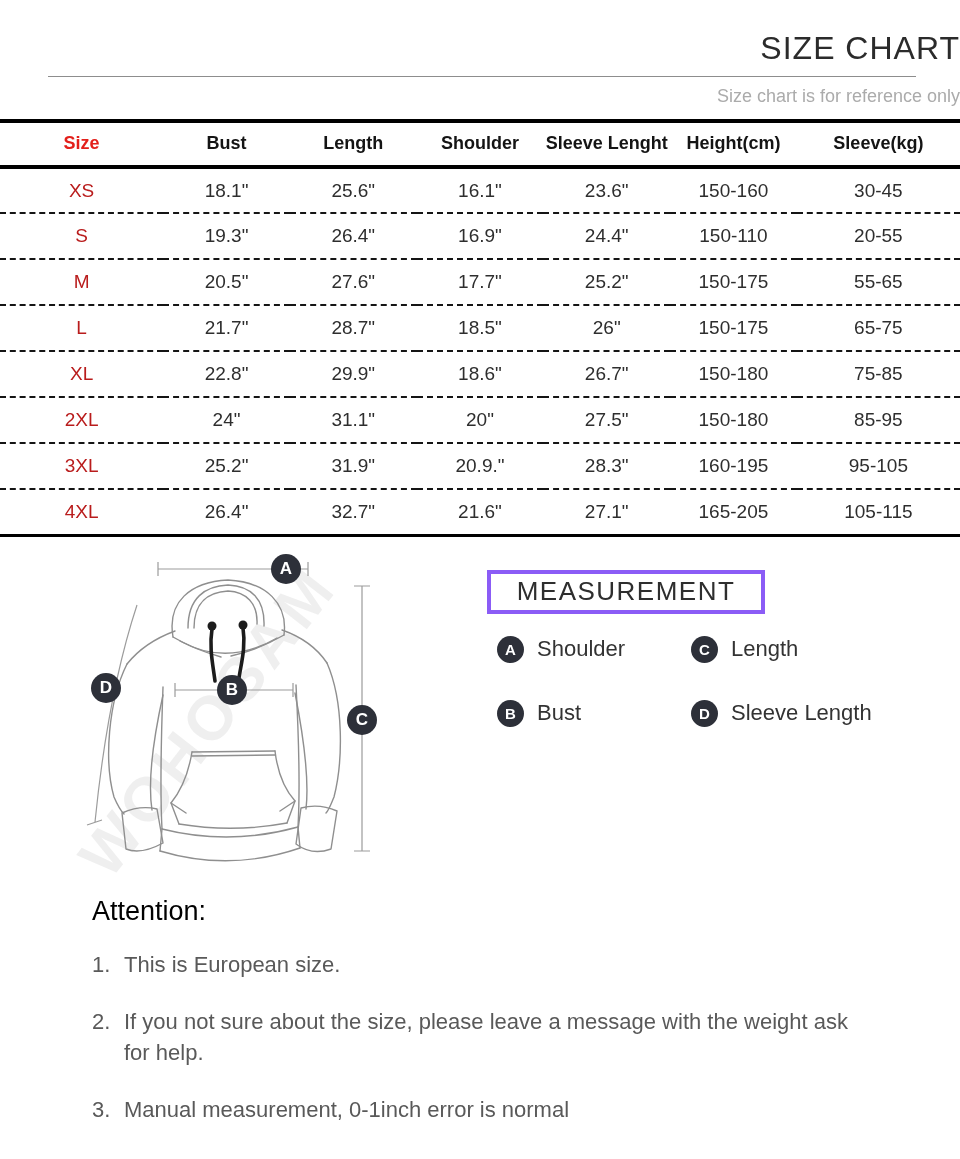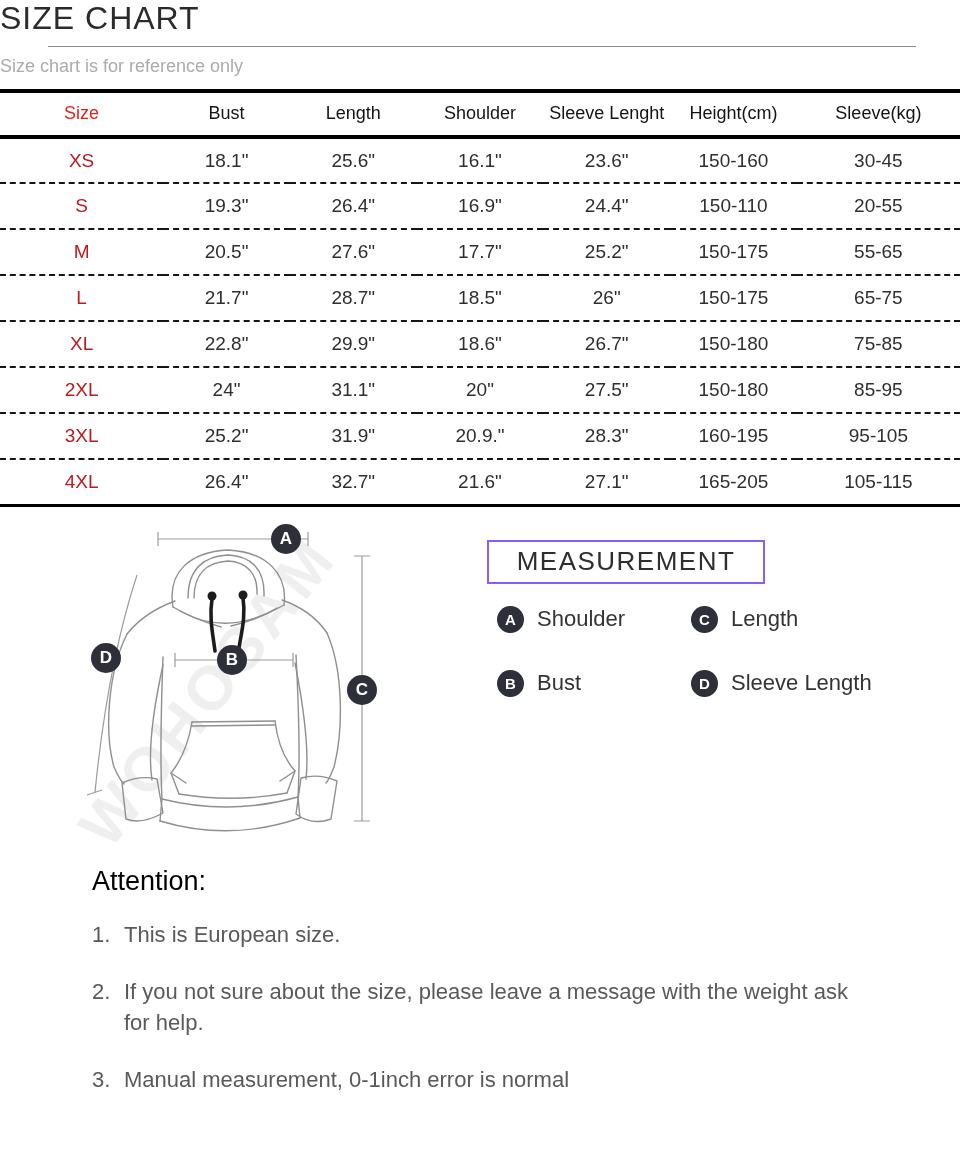--- a/index.html
+++ b/index.html
@@ -1,35 +1,35 @@
 <!DOCTYPE html>
 <html><head>
 <meta charset="utf-8">
 <style>
   * { margin: 0; padding: 0; box-sizing: border-box; }
   html, body { background: #fff; }
   body { font-family: "Liberation Sans", sans-serif; color: #2f2f2f; }
   .page { width: 960px; height: 1159px; background: #fff; overflow: hidden; position: relative; }
 
   
-  .hdr { text-align: left; }
+  .hdr { padding-top: 30px; text-align: right; }
   .hdr h1 {
     font-size: 32px; font-weight: 400; letter-spacing: 1px; color: #2b2b2b;
   }
   .title-rule { border: none; border-top: 1px solid #8d8d8d; margin: 9px 44px 0 48px; }
   .subtitle { margin-top: 9px; font-size: 18px; color: #ababab; font-weight: 400; }
 
   
   table.size-table {
     width: 100%; margin-top: 12px;
     border-collapse: collapse; table-layout: fixed;
     border-top: 4px solid #000; border-bottom: 3px solid #000;
   }
   .size-table thead th {
-    padding: 10px 0 11px; font-size: 18px; font-weight: 400; color: #141414;
+    padding: 10px 0 11px; font-size: 18px; font-weight: 700; color: #141414;
     border-bottom: 4px solid #000; text-align: center;
   }
   .size-table thead th.col-size { color: #e3201b; }
   .size-table tbody td {
     height: 46px; text-align: center; vertical-align: middle;
     font-size: 19px; color: #2e2e2e;
   }
   .size-table tbody tr:not(:last-child) td { border-bottom: 2px dashed #151515; }
   .size-table tbody td.cell-size { color: #b91c1c; }
 
@@ -48,21 +48,21 @@
     background: #2d3039; color: #fff; font-size: 17px; font-weight: 700;
     display: flex; align-items: center; justify-content: center;
   }
   .marker-a { left: 271px; top: 10px; }
   .marker-b { left: 217px; top: 131px; }
   .marker-c { left: 347px; top: 161px; }
   .marker-d { left: 91px;  top: 129px; }
 
   .measure-box {
     position: absolute; left: 487px; top: 26px; width: 278px; height: 44px;
-    border: 2px solid #8b5cf6; display: flex; align-items: center; justify-content: center;
+    border: 4px solid #8b5cf6; display: flex; align-items: center; justify-content: center;
     font-size: 26px; letter-spacing: 1.5px; color: #2e2e2e;
   }
   .legend {
     position: absolute; left: 497px; top: 92px;
     display: grid; grid-template-columns: 194px auto; row-gap: 37px;
   }
   .legend-item { display: flex; align-items: center; gap: 13px; }
   .legend-badge {
     width: 27px; height: 27px; border-radius: 50%; background: #2d3039;
     color: #fff; font-size: 15px; font-weight: 700; flex: 0 0 27px;

